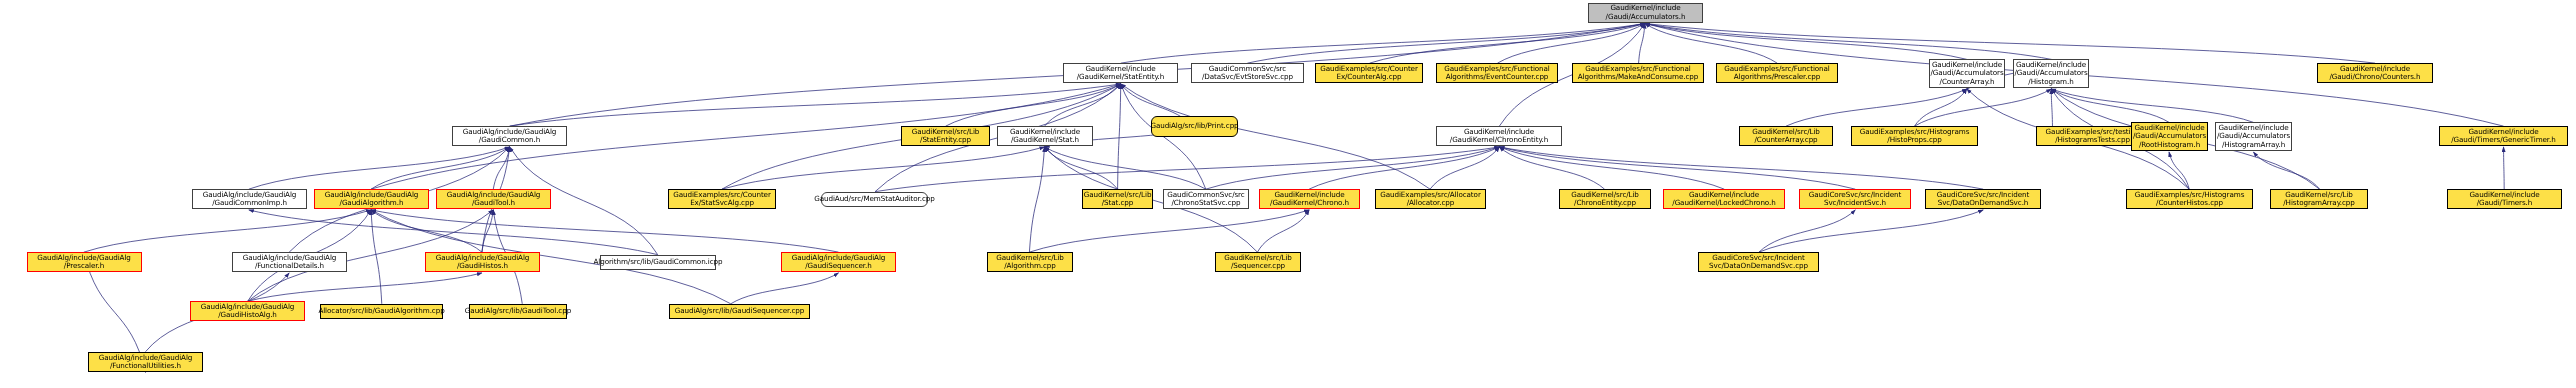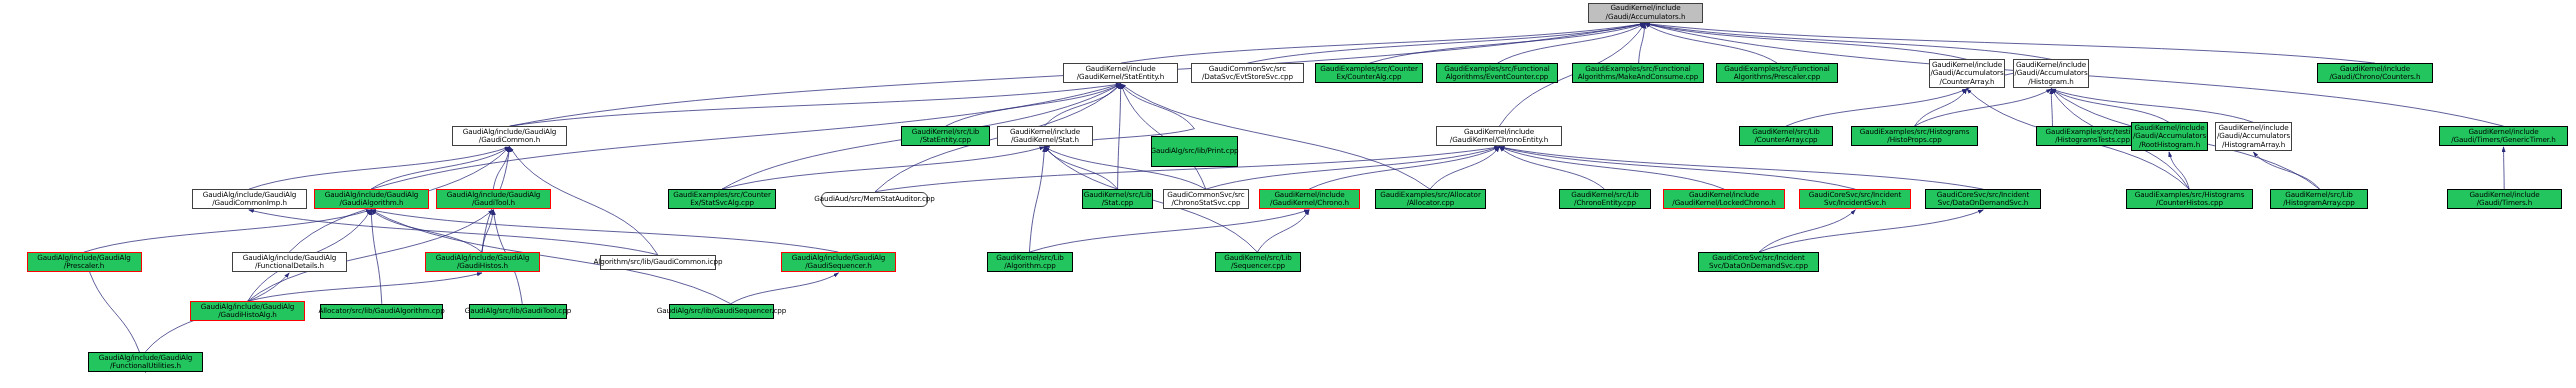--- a/index.html
+++ b/index.html
@@ -18,21 +18,21 @@
     width:2576px; height:389px;
     pointer-events:none;
   }
   .node{
     position:absolute;
     box-sizing:border-box;
     display:flex;
     align-items:center;
     justify-content:center;
     text-align:center;
-    background:#22c55e;
+    background:#fde047;
     border:0.6px solid #000000;
     color:#000000;
     font-size:7.2px;
     line-height:8.5px;
     letter-spacing:-0.1px;
     white-space:pre-line;
     padding:0.6px 1.9px;
     z-index:5;
   }
   .node.root{
@@ -154,21 +154,21 @@
 /Gaudi/Accumulators
 /Histogram.h</div>
     <div class="node" style="left: 2317px; top: 63px; width: 116px; height: 20px;">GaudiKernel/include
 /Gaudi/Chrono/Counters.h</div>
     <div class="node grey" style="left: 452px; top: 126px; width: 115px; height: 20px;">GaudiAlg/include/GaudiAlg
 /GaudiCommon.h</div>
     <div class="node" style="left: 901px; top: 126px; width: 89px; height: 20px;">GaudiKernel/src/Lib
 /StatEntity.cpp</div>
     <div class="node grey" style="left: 997px; top: 126px; width: 96px; height: 20px;">GaudiKernel/include
 /GaudiKernel/Stat.h</div>
-    <div class="node" style="left: 1151px; top: 136px; width: 87px; height: 31px;">GaudiAlg/src/lib/Print.cpp</div>
+    <div class="node" style="left: 1151px; top: 116px; width: 87px; height: 21px; border-radius: 6px;">GaudiAlg/src/lib/Print.cpp</div>
     <div class="node grey" style="left: 1436px; top: 126px; width: 126px; height: 20px;">GaudiKernel/include
 /GaudiKernel/ChronoEntity.h</div>
     <div class="node" style="left: 1739px; top: 126px; width: 94px; height: 20px;">GaudiKernel/src/Lib
 /CounterArray.cpp</div>
     <div class="node" style="left: 1851px; top: 126px; width: 127px; height: 20px;">GaudiExamples/src/Histograms
 /HistoProps.cpp</div>
     <div class="node" style="left: 1996px; top: 126px; width: 113px; height: 20px; margin-left: 40px;">GaudiExamples/src/testing
 /HistogramsTests.cpp</div>
     <div class="node" style="left: 2131px; top: 122px; width: 77px; height: 29px;">GaudiKernel/include
 /Gaudi/Accumulators
@@ -221,17 +221,17 @@
     <div class="node" style="left: 987px; top: 252px; width: 86px; height: 20px;">GaudiKernel/src/Lib
 /Algorithm.cpp</div>
     <div class="node" style="left: 1215px; top: 252px; width: 86px; height: 20px;">GaudiKernel/src/Lib
 /Sequencer.cpp</div>
     <div class="node" style="left: 1698px; top: 252px; width: 121px; height: 20px;">GaudiCoreSvc/src/Incident
 Svc/DataOnDemandSvc.cpp</div>
     <div class="node red" style="left: 190px; top: 301px; width: 115px; height: 20px;">GaudiAlg/include/GaudiAlg
 /GaudiHistoAlg.h</div>
     <div class="node" style="left: 320px; top: 304px; width: 123px; height: 15px;">Allocator/src/lib/GaudiAlgorithm.cpp</div>
     <div class="node" style="left: 469px; top: 304px; width: 98px; height: 15px;">GaudiAlg/src/lib/GaudiTool.cpp</div>
-    <div class="node" style="left: 669px; top: 304px; width: 105px; height: 15px;">GaudiAlg/src/lib/GaudiSequencer.cpp</div>
+    <div class="node" style="left: 669px; top: 304px; width: 141px; height: 15px;">GaudiAlg/src/lib/GaudiSequencer.cpp</div>
     <div class="node" style="left: 88px; top: 352px; width: 115px; height: 20px;">GaudiAlg/include/GaudiAlg
 /FunctionalUtilities.h</div>
   </div>
 
 
 </body></html>

